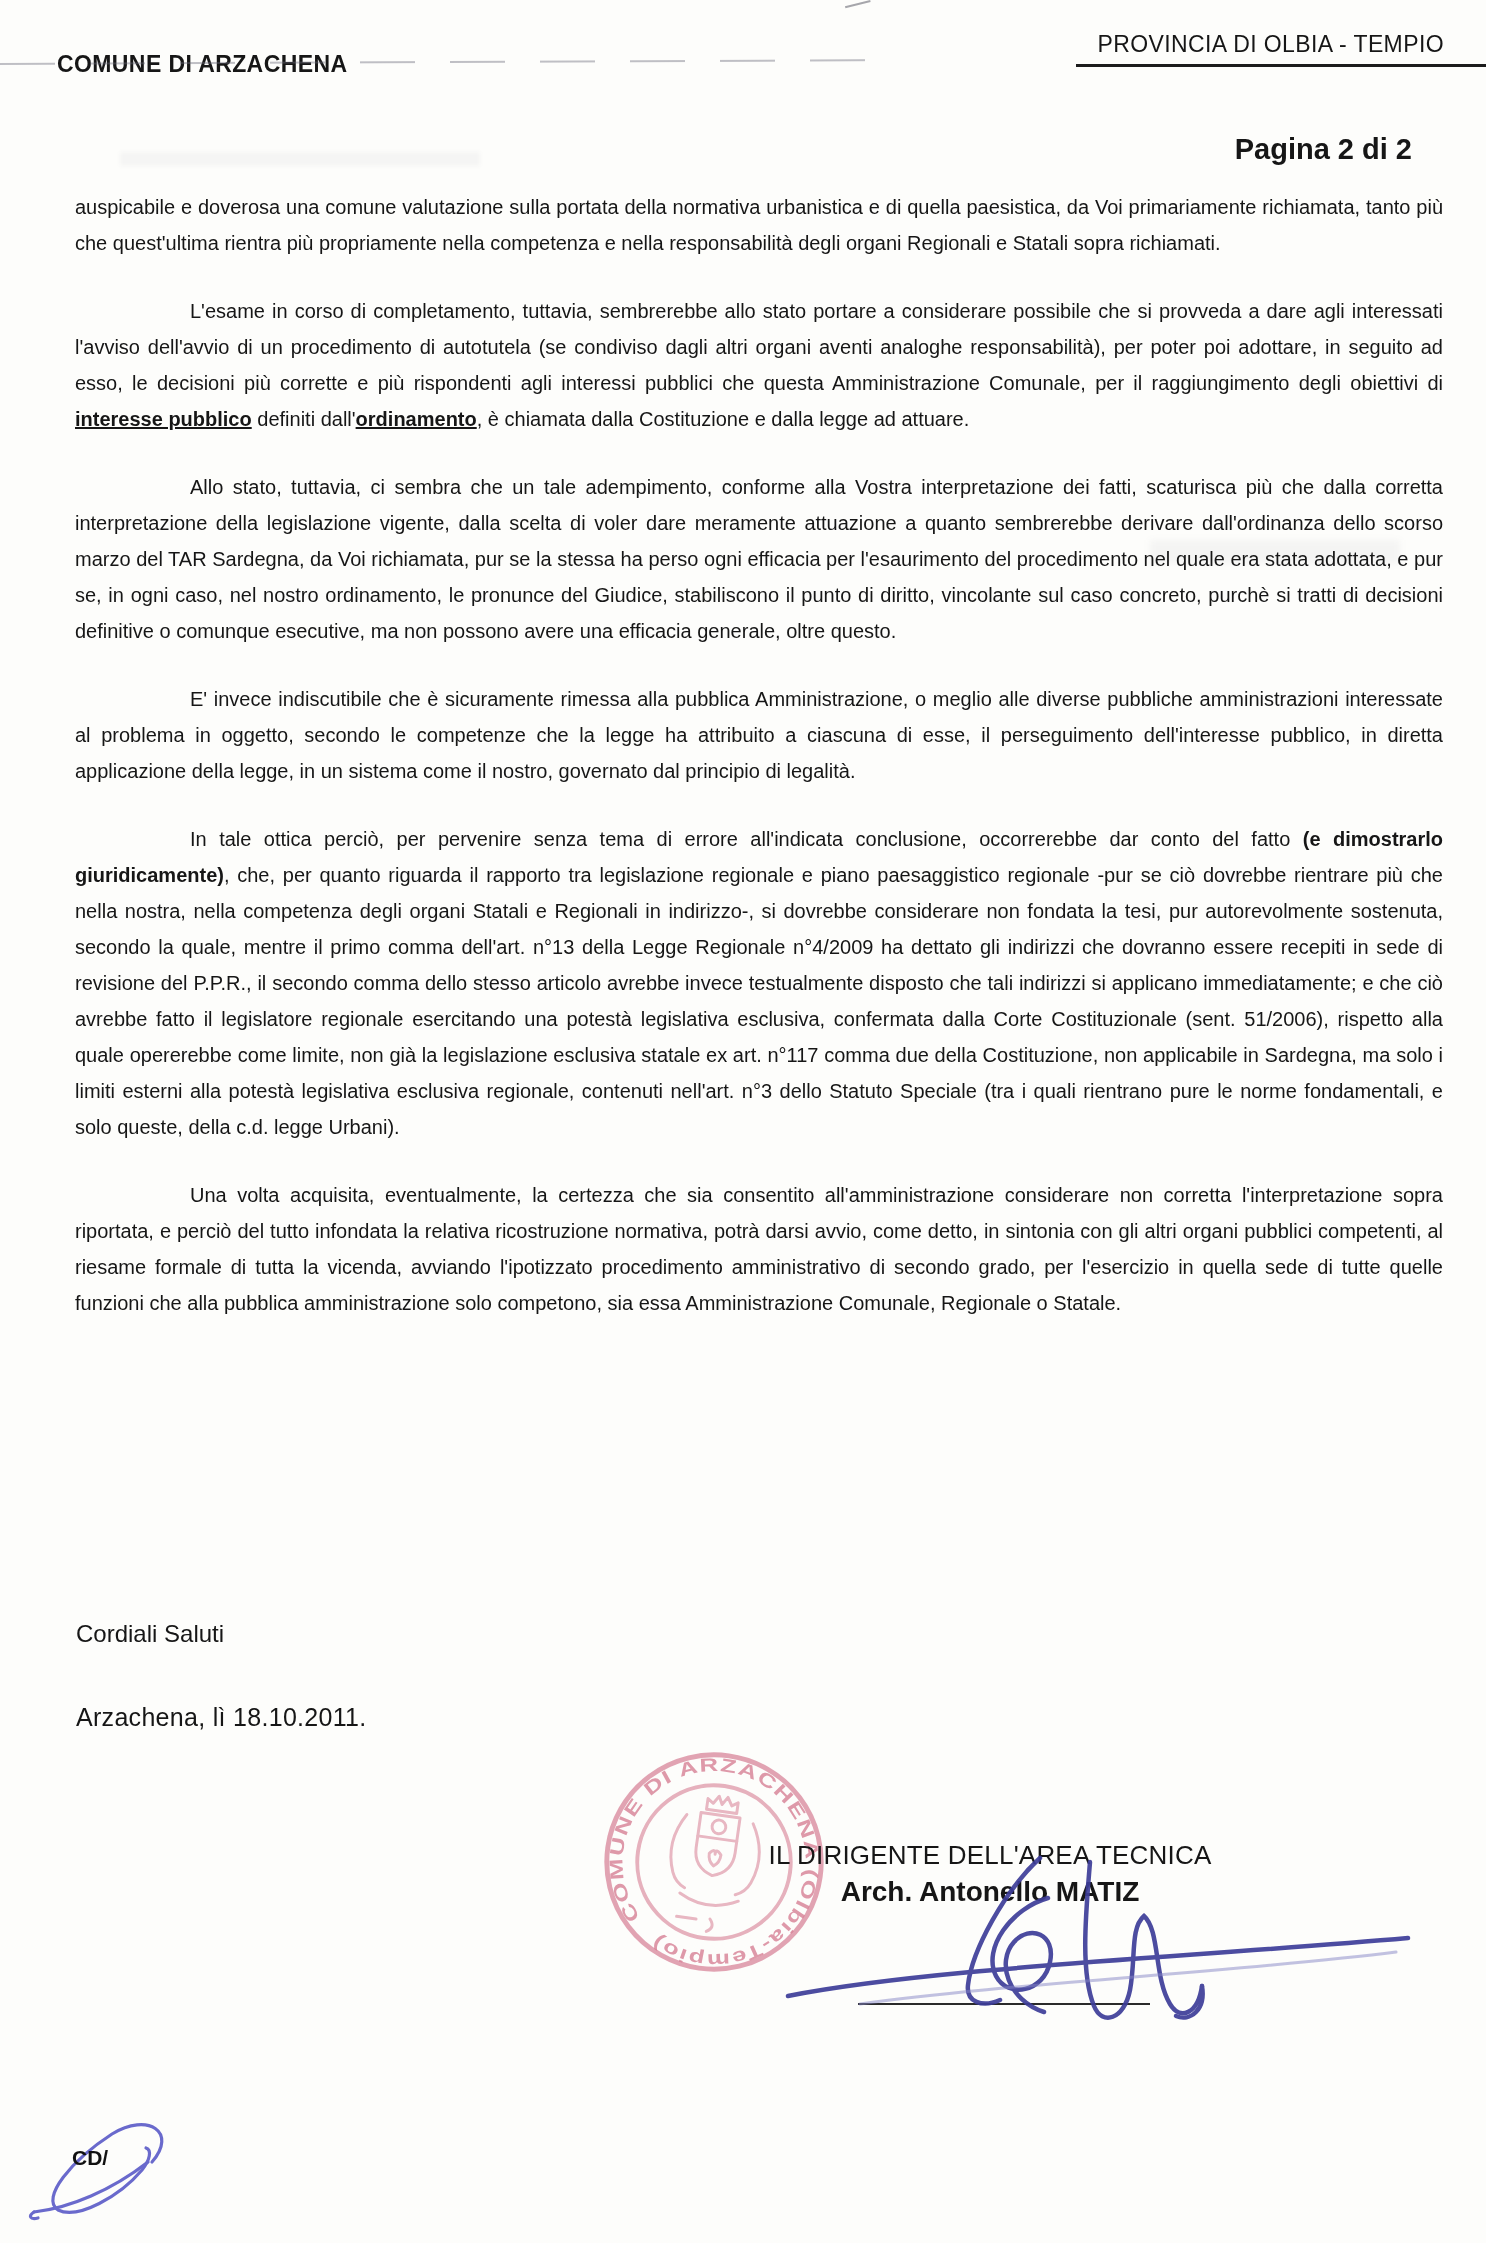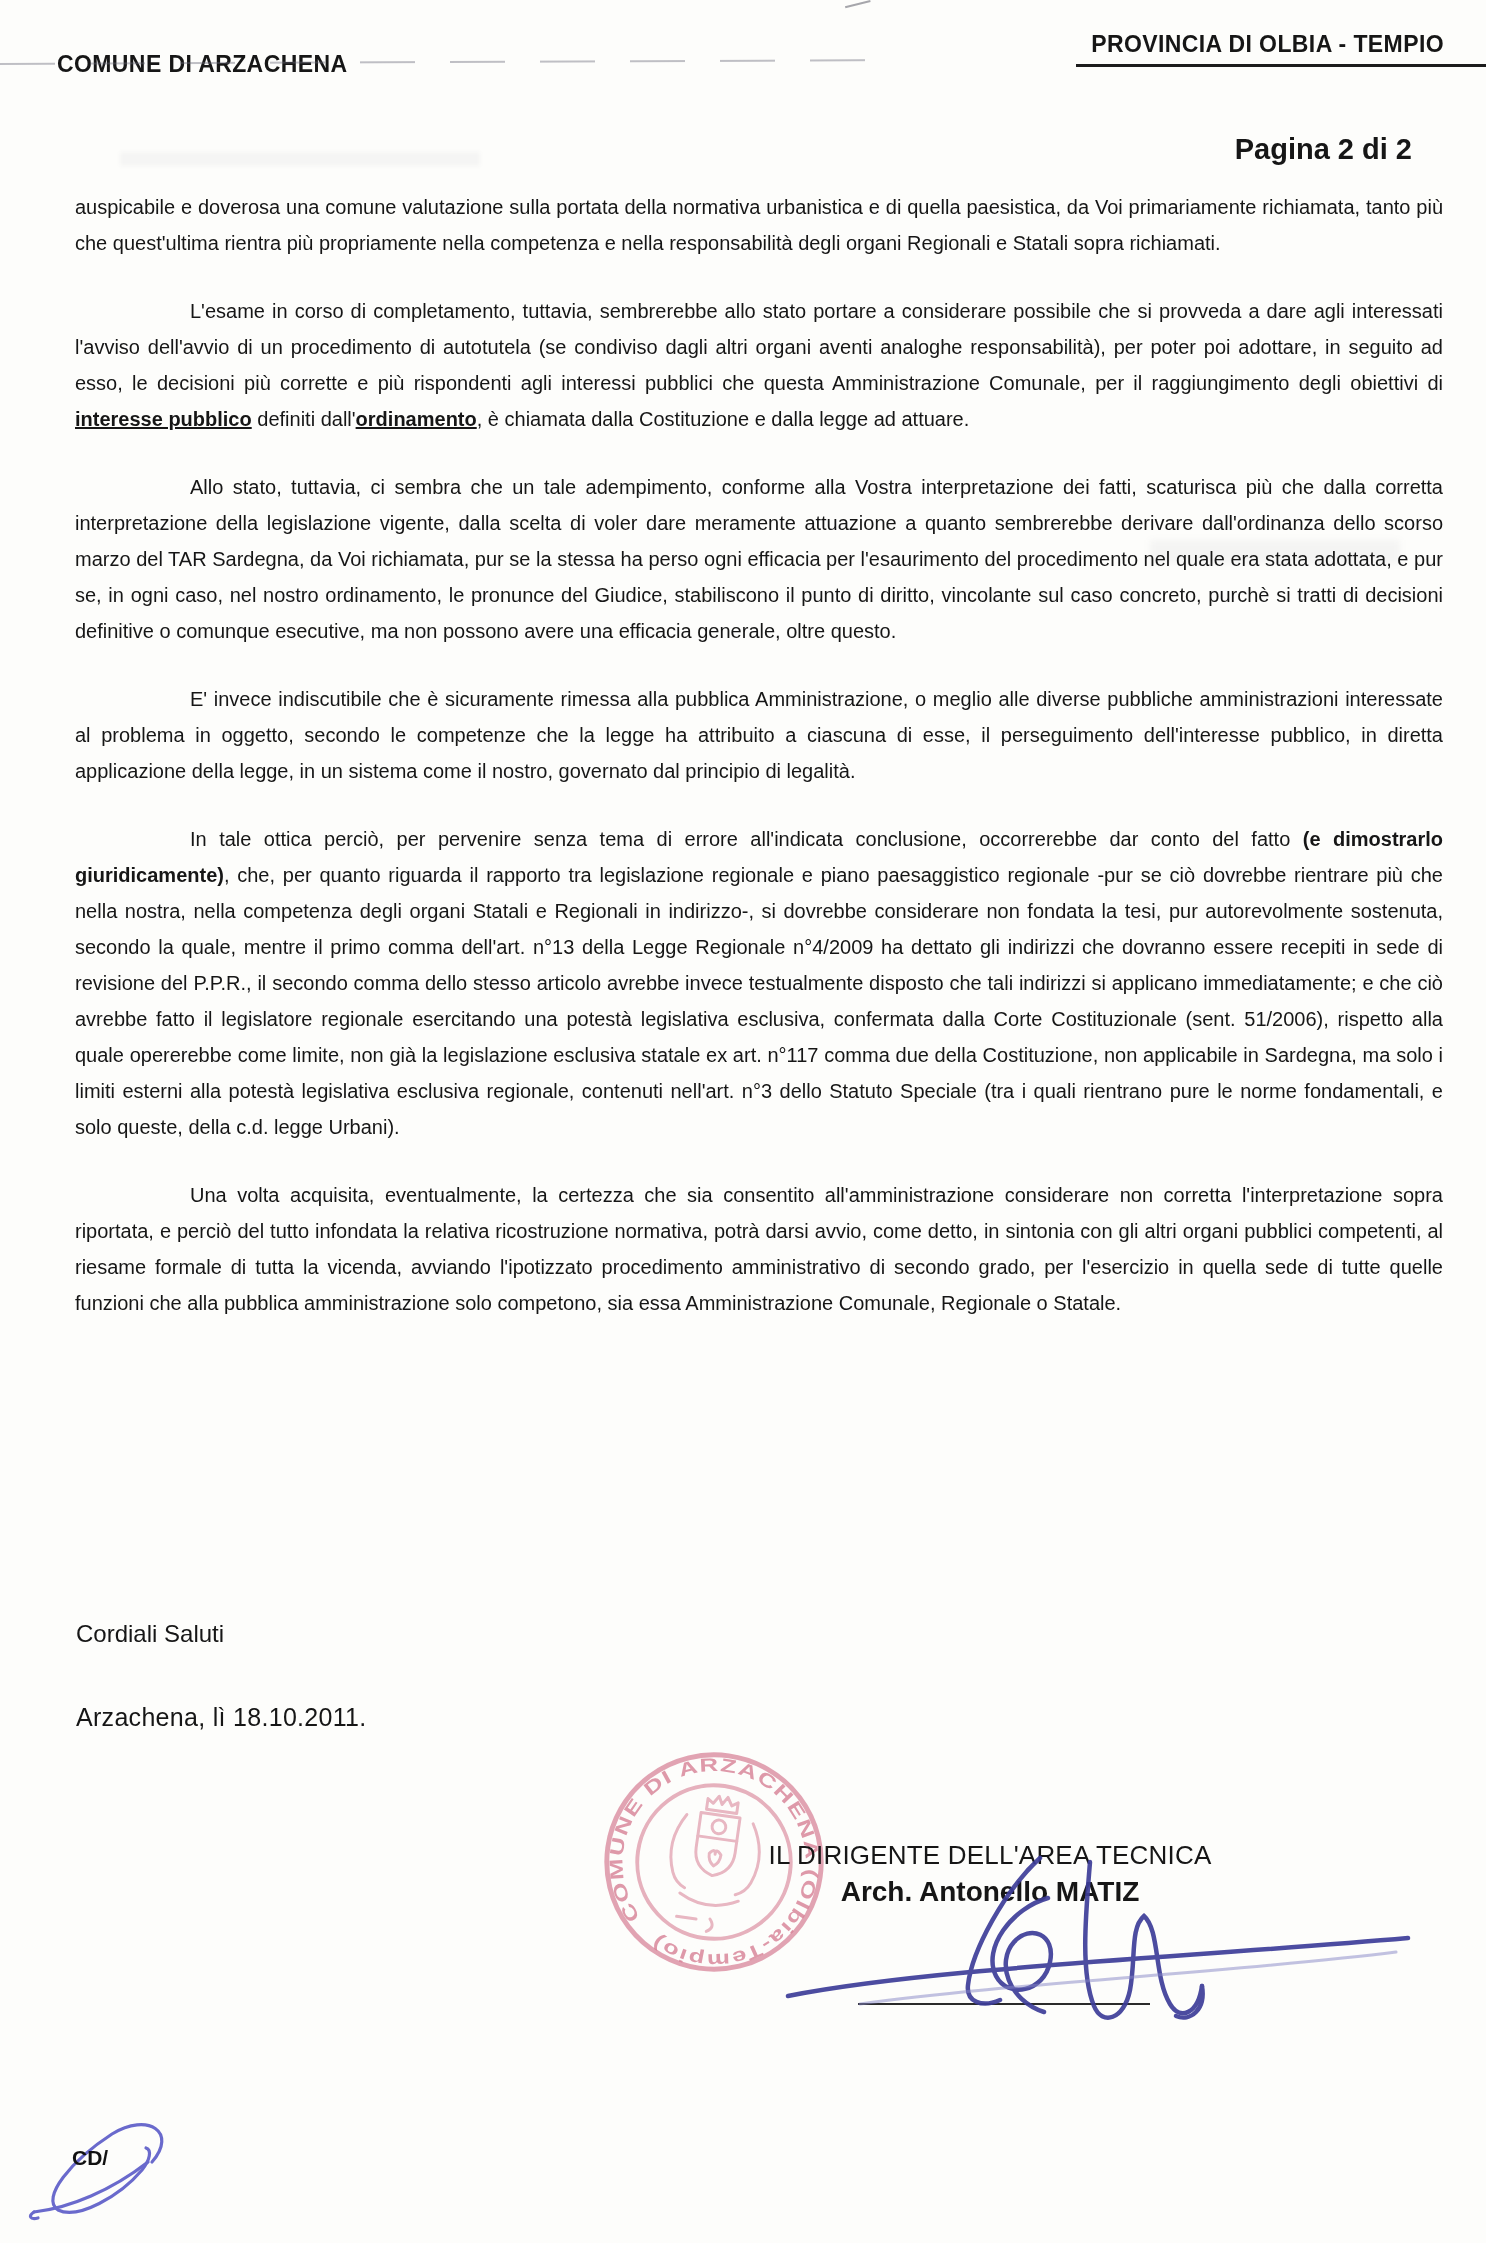--- a/index.html
+++ b/index.html
@@ -3,21 +3,21 @@
 <meta charset="utf-8">
 <style>
   html,body{margin:0;padding:0;background:#9a9a9a;}
   .page{
     position:relative;width:1486px;height:2243px;margin:0 auto;
     background:#fdfdfb;overflow:hidden;color:#161616;
     font-family:"Liberation Sans",sans-serif;
   }
   
   .header-left{position:absolute;top:43px;left:57px;font-size:23px;font-weight:bold;letter-spacing:.4px;margin-top:8px;}
-  .header-right{position:absolute;top:31px;right:42px;font-size:23px;font-weight:bold;letter-spacing:.4px;}
+  .header-right{position:absolute;top:31px;right:42px;font-size:23px;font-weight:normal;letter-spacing:.4px;}
   .header-underline{position:absolute;top:64px;left:1076px;right:0;height:3px;background:#1c1c1c;}
   .artifact-line{position:absolute;top:61px;left:0;width:900px;height:2px;
     background:repeating-linear-gradient(90deg,rgba(105,105,120,.42) 0 55px,transparent 55px 90px);
     transform:rotate(-.25deg);}
   .artifact-corner{position:absolute;top:3px;left:846px;width:26px;height:10px;
     border-top:2px solid rgba(95,95,105,.55);transform:rotate(-14deg);}
   .ghost-a{position:absolute;left:1150px;top:540px;width:250px;height:24px;background:rgba(70,70,95,.05);filter:blur(3px);}
   .ghost-b{position:absolute;left:120px;top:152px;width:360px;height:14px;background:rgba(40,40,50,.035);filter:blur(2px);}
   .page-num{position:absolute;top:133px;right:74px;font-size:29px;font-weight:bold;}
   

